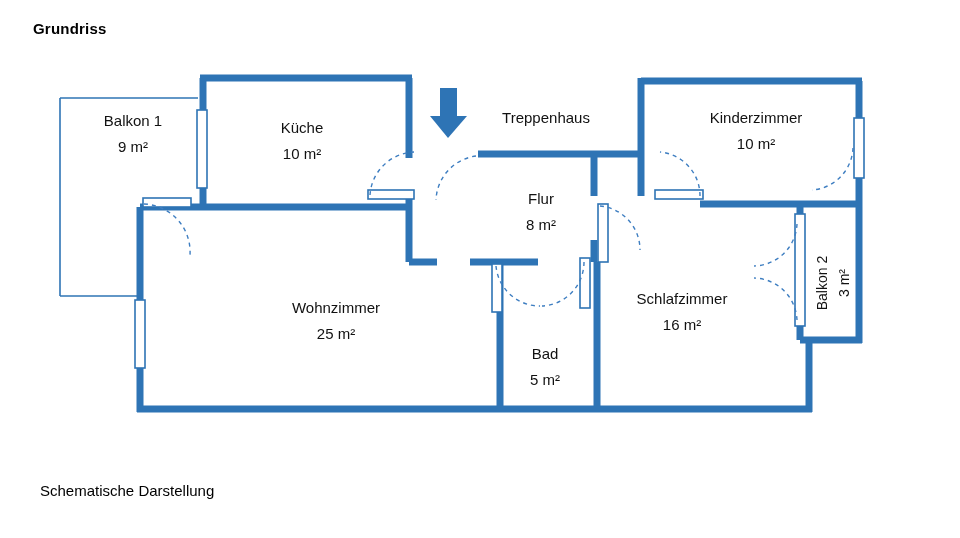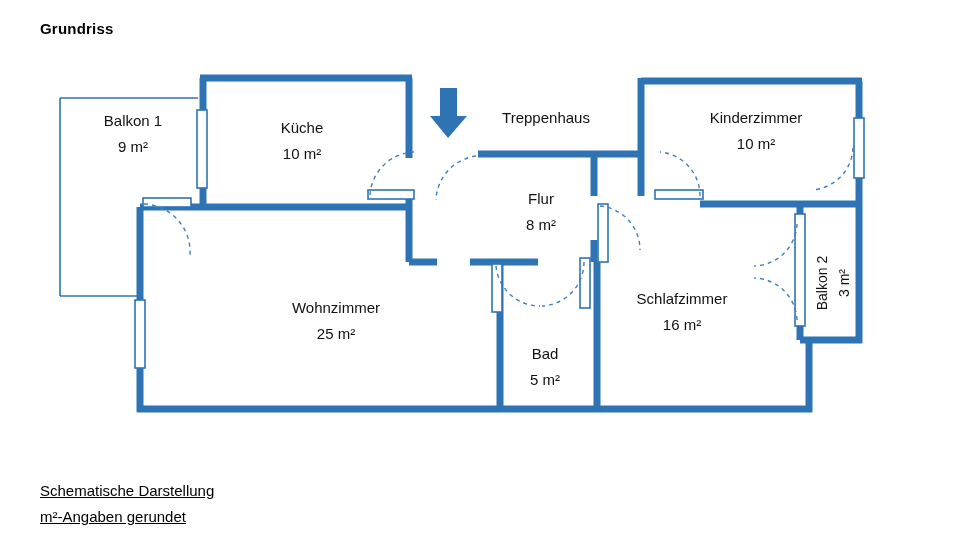--- a/index.html
+++ b/index.html
@@ -16,21 +16,21 @@
     overflow: hidden;
     position: relative;
   }
   #page {
     position: relative;
     width: 960px;
     height: 538px;
   }
   #title {
     position: absolute;
-    left: 40px;
+    left: 33px;
     top: 20px;
     font-size: 15px;
     font-weight: bold;
     letter-spacing: 0.2px;
   }
   #plan-wrap {
     position: absolute;
     left: 0;
     top: 0;
     width: 868px;
@@ -59,21 +59,20 @@
   }
   #footnotes {
     position: absolute;
     left: 40px;
     top: 478px;
     font-size: 15px;
     line-height: 26px;
   }
   #footnotes div {
     white-space: nowrap;
-    text-decoration: underline;
   }
 </style>
 </head>
 <body>
 
 <div id="page">
 
   <div id="title">Grundriss</div>
 
   <div id="plan-wrap">
@@ -206,16 +205,15 @@
 
         <text class="room-label-vert" x="827" y="283" transform="rotate(-90 827 283)">Balkon 2</text>
         <text class="room-label-vert" x="849" y="283" transform="rotate(-90 849 283)">3 m²</text>
       </g>
 
     </svg>
   </div>
 
   <div id="footnotes">
     <div>Schematische Darstellung</div>
-    <div>m²-Angaben gerundet</div>
   </div>
 
 </div>
 
 </body></html>

